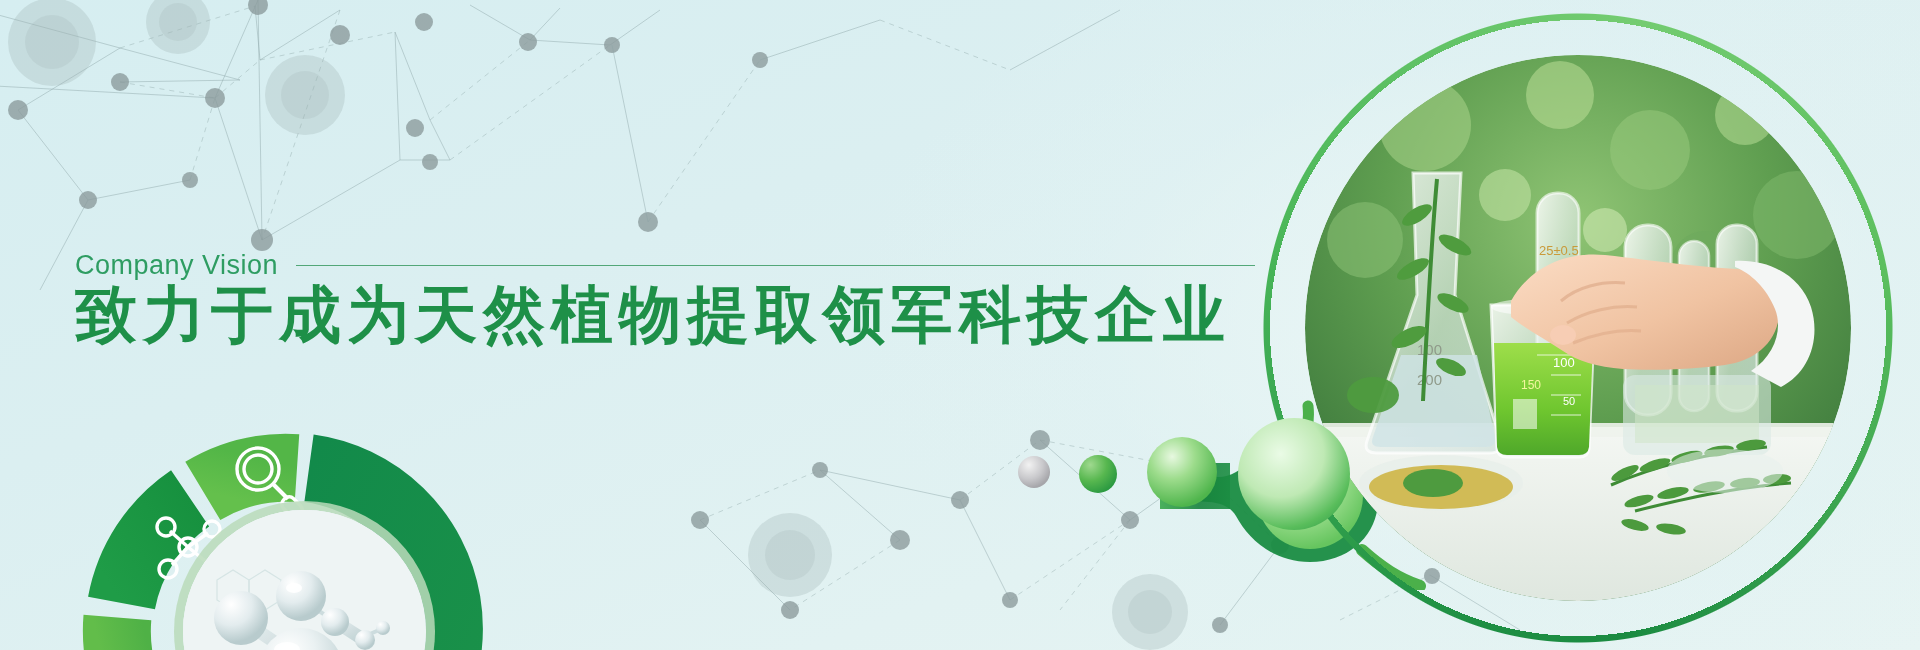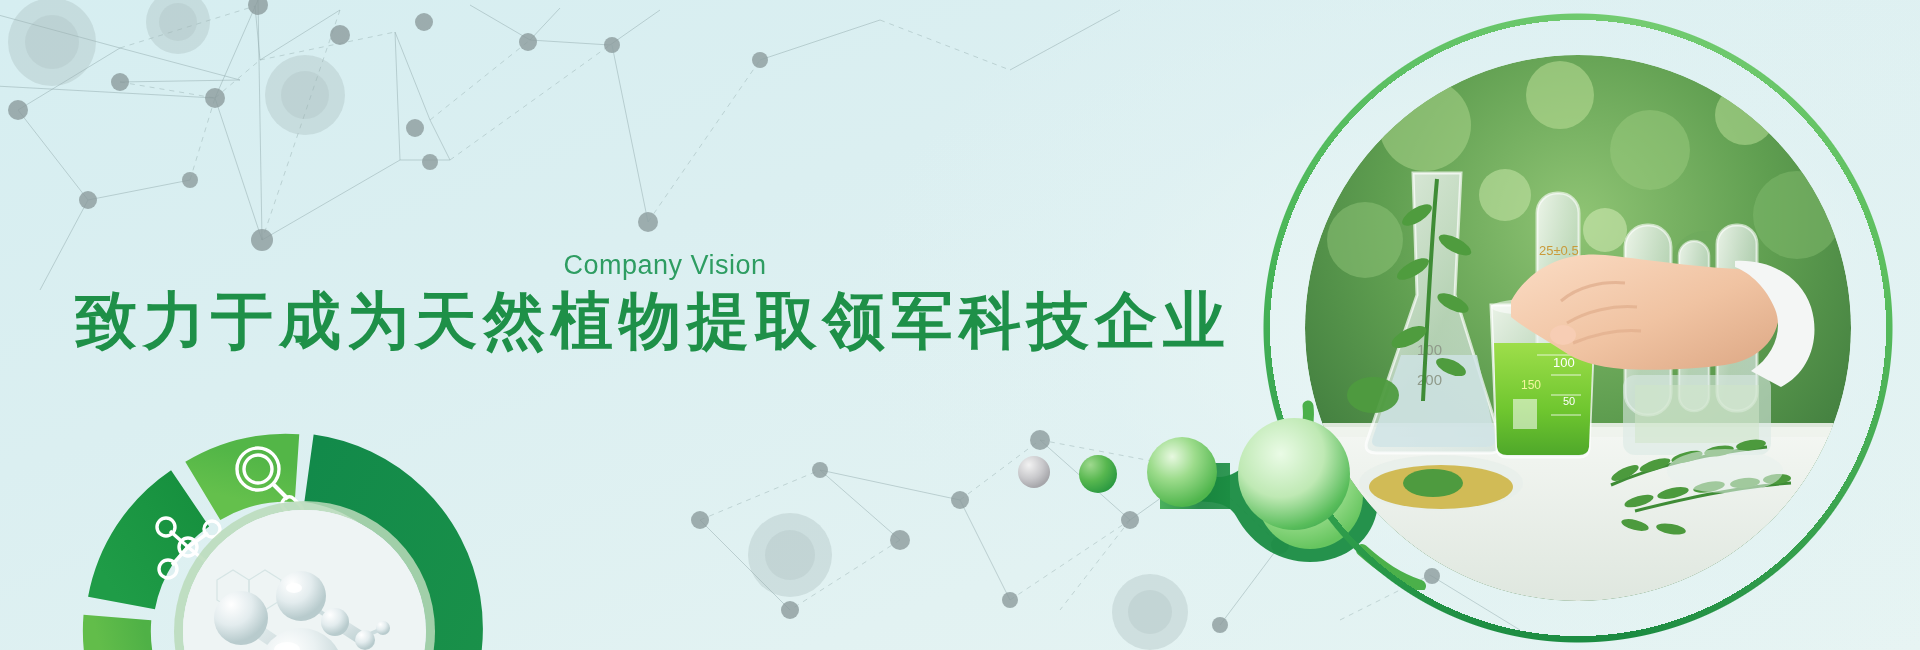--- a/index.html
+++ b/index.html
@@ -14,29 +14,28 @@
       radial-gradient(ellipse 900px 600px at 78% 50%, rgba(236,247,246,.95) 0%, rgba(225,242,243,.45) 45%, rgba(219,240,242,0) 72%),
       linear-gradient(160deg,#d6eef1 0%, #dbeff1 35%, #e2f2f2 70%, #e7f4f3 100%);
   }
 
   
   .net{position:absolute;inset:0;pointer-events:none;}
   .net svg{display:block;width:1920px;height:650px;}
 
   
   .text-block{position:absolute;left:75px;top:250px;width:1180px;}
-  .eyebrow-row{display:flex;align-items:center;gap:18px;height:30px;flex-direction:column;}
+  .eyebrow-row{display:flex;align-items:center;gap:18px;height:30px;}
   .eyebrow{
     font-size:27px;color:#2e9d62;letter-spacing:.5px;white-space:nowrap;
     font-weight:400;
   }
   .eyebrow-rule{flex:1;height:1px;background:#3a9a63;opacity:.85;}
 
   .headline{
-    margin-top:6px;
     font-family:"DejaVu Serif","Liberation Serif",serif;
     font-weight:700;
     font-size:62px;
     line-height:1.12;
     letter-spacing:6px;
     color:#1e9048;
     white-space:nowrap;
   }
 
   .sub-row{display:flex;align-items:center;gap:0px;margin-top:10px;}

